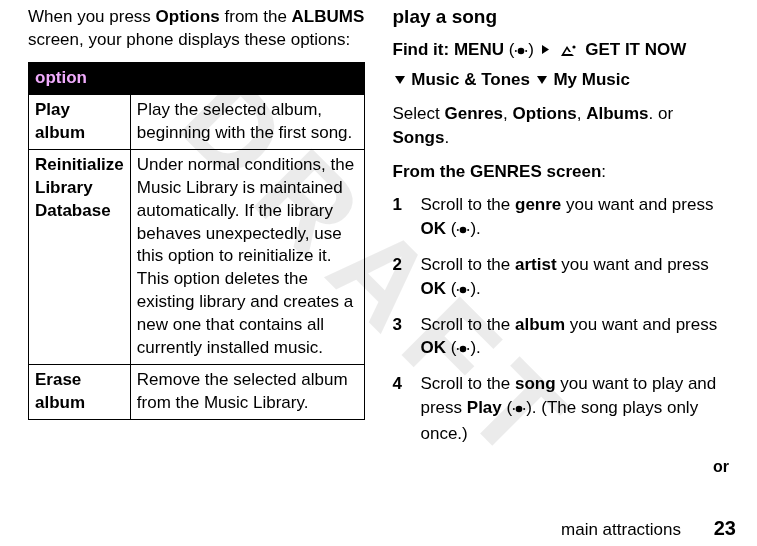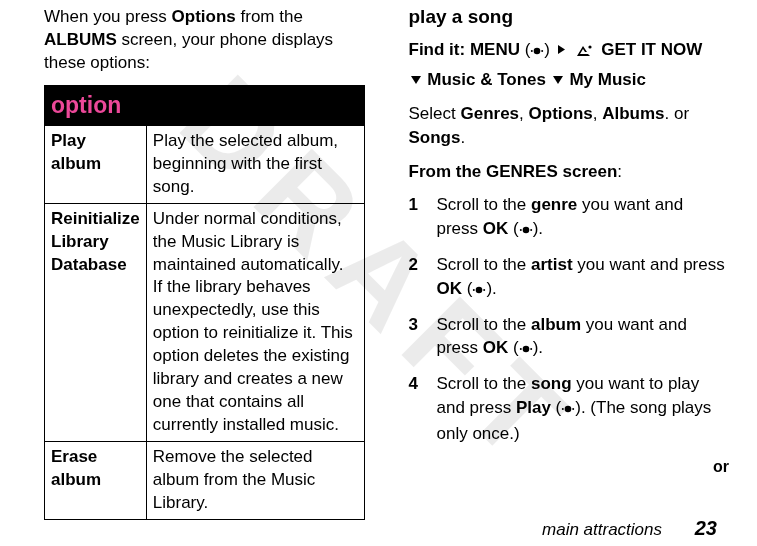--- a/index.html
+++ b/index.html
@@ -32,21 +32,20 @@
     position: relative;
     z-index: 1;
     display: flex;
     padding: 6px 28px 6px 28px;
     gap: 28px;
     height: 100%;
   }
   .col {
     flex: 1;
     min-width: 0;
-    margin-left: 16px;
   }
   .left-intro {
     font-size: 17px;
     line-height: 1.35;
     margin: 0 0 10px 0;
   }
   .cond-bold { font-family: "Arial Narrow", Arial, sans-serif; font-weight: bold; font-stretch: condensed; }
   table.opts {
     width: 100%;
     border-collapse: collapse;
@@ -54,22 +53,22 @@
   }
   table.opts th, table.opts td {
     border: 1px solid #000;
     padding: 4px 6px;
     text-align: left;
     vertical-align: top;
     line-height: 1.35;
   }
   table.opts thead th {
     background: #000;
-    color: #ec4899;
-    font-size: 23px;
+    color: #f0abfc;
+    font-size: 17px;
   }
   .opt-name {
     font-family: "Arial Narrow", Arial, sans-serif;
     font-weight: bold;
     font-stretch: condensed;
     width: 95px;
   }
   h3.section {
     font-size: 19px;
     font-weight: bold;
@@ -128,23 +127,22 @@
     margin: 0 2px;
   }
   .icon-down-tri {
     display: inline-block;
     vertical-align: 1px;
     margin: 0 2px;
   }
   .footer {
     position: absolute;
     bottom: 6px;
-    right: 40px;
-    font-size: 17px;
-    font-style: italic;
+    right: 21px;
+    font-size: 17px;
   }
   .footer .pg { font-weight: bold; font-size: 20px; margin-left: 28px; }
 </style>
 </head>
 <body>
 
 <div class="watermark">DRAFT</div>
 
 <div class="page">
 

